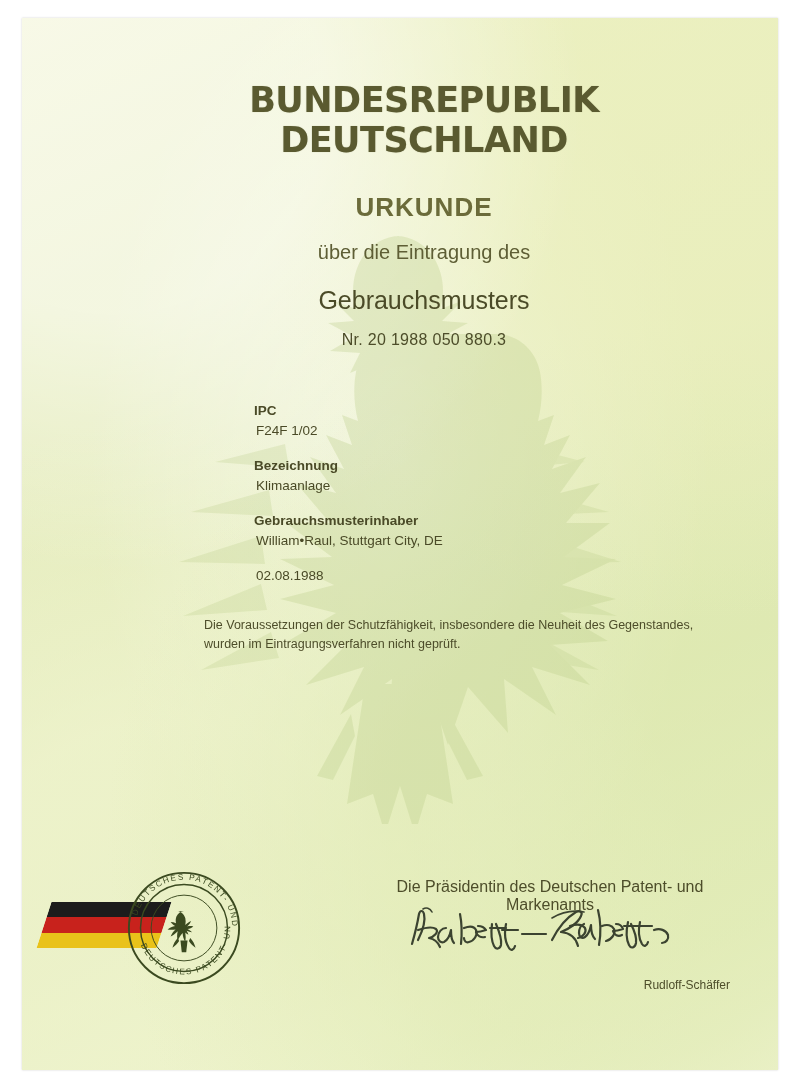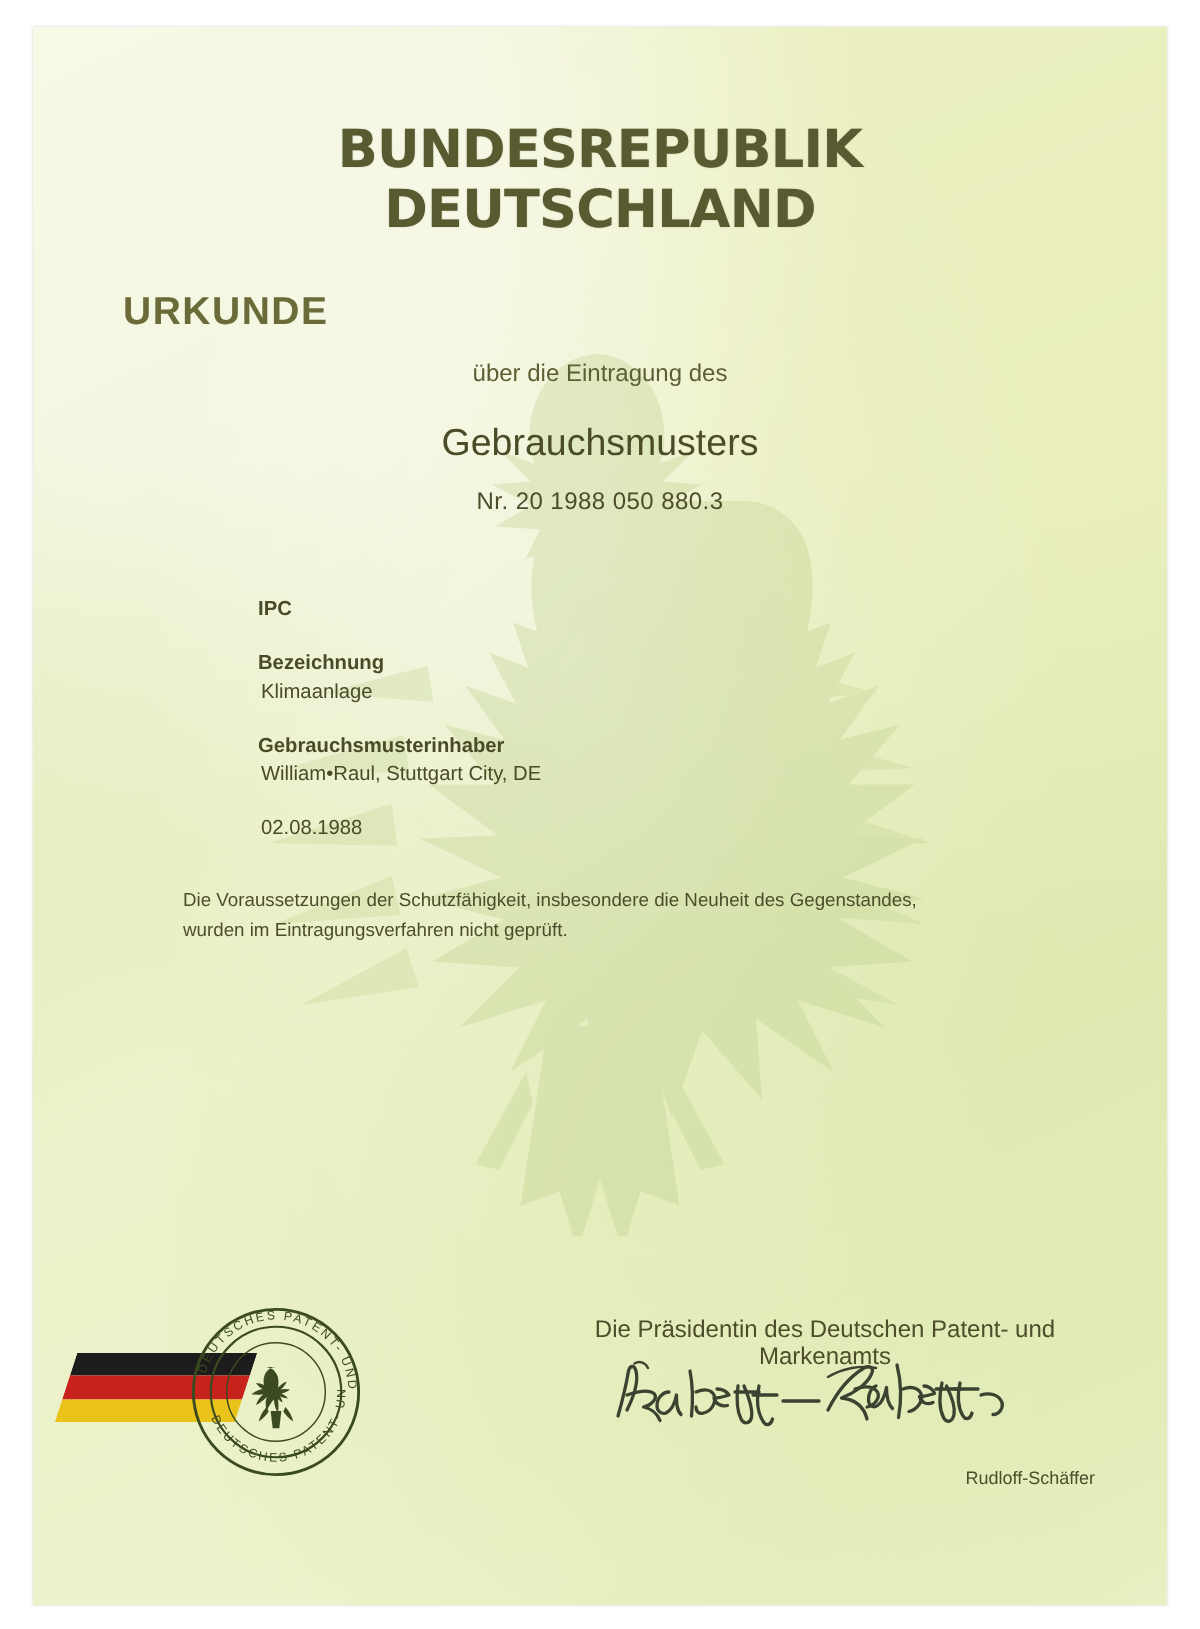--- a/index.html
+++ b/index.html
@@ -49,46 +49,47 @@
     transform: translateX(-50%);
     width: 470px;
     height: 610px;
     opacity: 0.30;
     pointer-events: none;
   }
 
   .content {
     position: relative;
     z-index: 3;
-    padding: 0 60px;
+    padding: 0 94px;
+    margin-left: 48px;
   }
 
   
   .country-title {
     margin-top: 62px;
     text-align: center;
     font-size: 35px;
     font-weight: bold;
     letter-spacing: -0.5px;
     color: #5a5a30;
     font-family: "DejaVu Sans", sans-serif;
     text-shadow: 0 0 1px rgba(90,90,48,0.35);
   }
   .urkunde {
     margin-top: 32px;
-    text-align: left;
+    text-align: center;
     font-size: 26px;
     font-weight: bold;
     letter-spacing: 1px;
     color: #6b6b3a;
   }
   .subtitle {
     margin-top: 18px;
     text-align: center;
-    font-size: 16px;
+    font-size: 20px;
     color: #5e5e35;
   }
   .doc-type {
     margin-top: 22px;
     text-align: center;
     font-size: 25px;
     font-weight: normal;
     color: #4b4b28;
   }
   .doc-number {
@@ -227,20 +228,21 @@
     <div class="subtitle">über die Eintragung des</div>
 
     <div class="doc-type">Gebrauchsmusters</div>
 
     <div class="doc-number">Nr. 20 1988  050 880.3</div>
 
     <div class="fields">
 
       <div class="field">
         <div class="field-label">IPC</div>
+        <div class="field-value">F24F 1/02</div>
       </div>
 
       <div class="field">
         <div class="field-label">Bezeichnung</div>
         <div class="field-value">Klimaanlage</div>
       </div>
 
       <div class="field">
         <div class="field-label">Gebrauchsmusterinhaber</div>
         <div class="field-value">William•Raul, Stuttgart City, DE</div>

